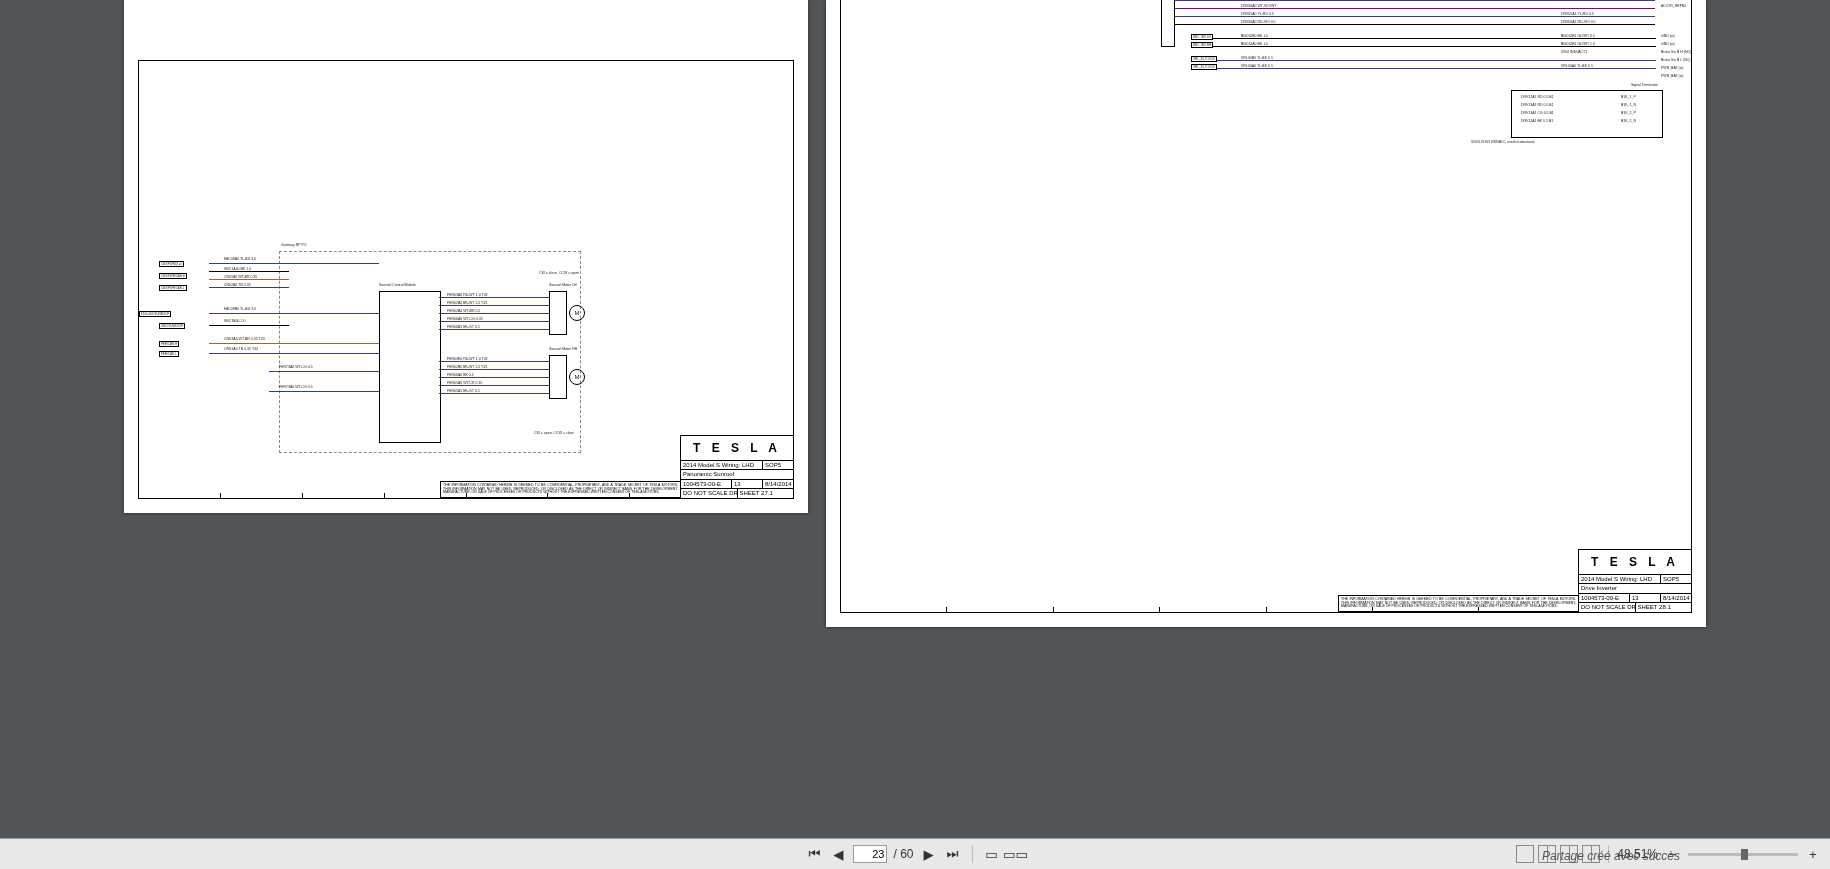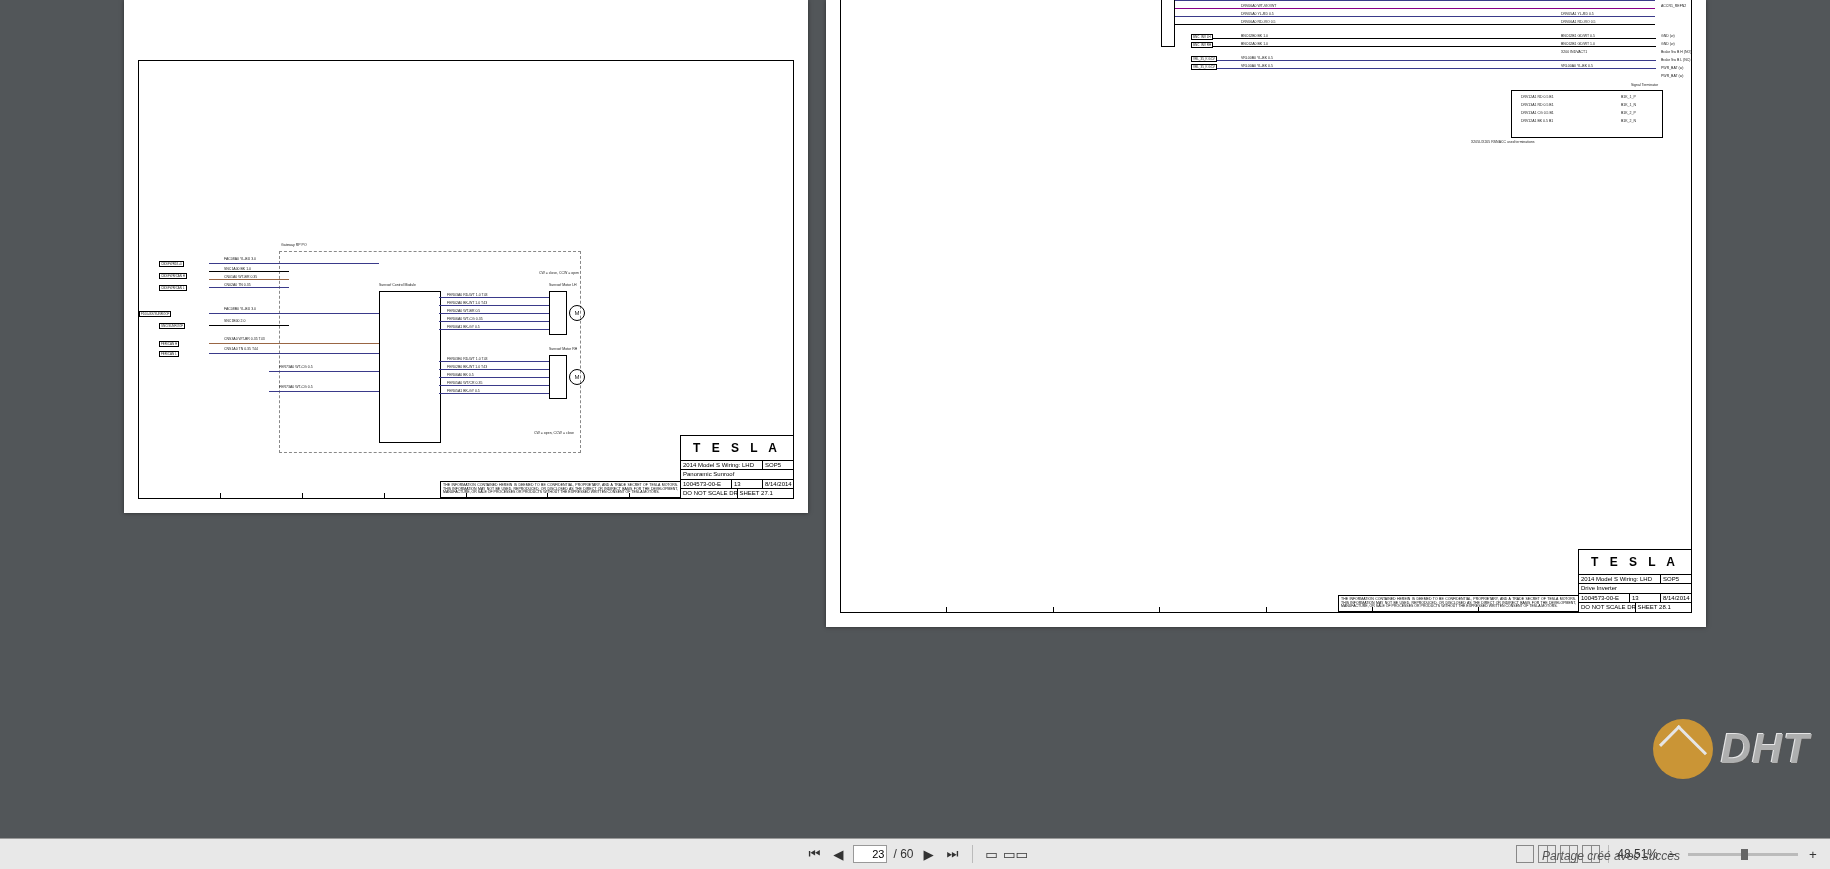--- a/index.html
+++ b/index.html
@@ -248,24 +248,20 @@
             <div class="cell small">8/14/2014</div>
           </div>
         <div class="row">
             <div class="cell">DO NOT SCALE DRAWING</div>
             <div class="cell">SHEET 28.1</div>
           </div>
       </div>
     </div>
   </div>
 
-  <div class="wm">
-    <div class="circ"></div>
-    <div class="txt">DHT</div>
-  </div>
 </div>
 
 <div class="bar">
   <button class="btn">⏮</button>
   <button class="btn">◀</button>
   <input class="pg" value="23" style="">
   <span>/ 60</span>
   <button class="btn">▶</button>
   <button class="btn">⏭</button>
   <div class="sep"></div>

